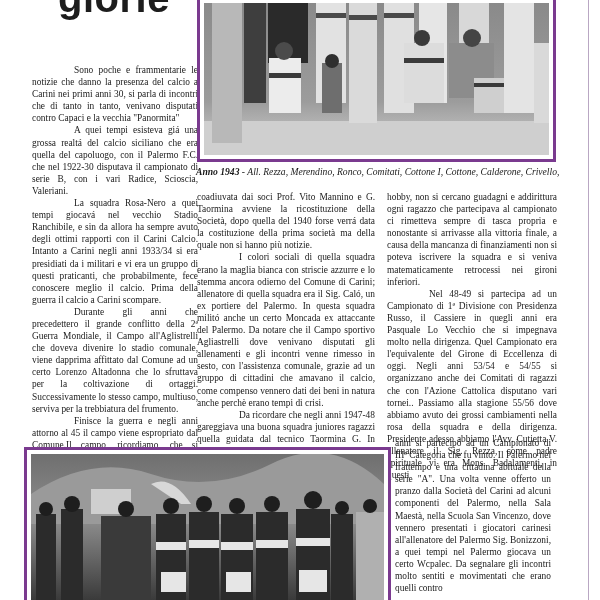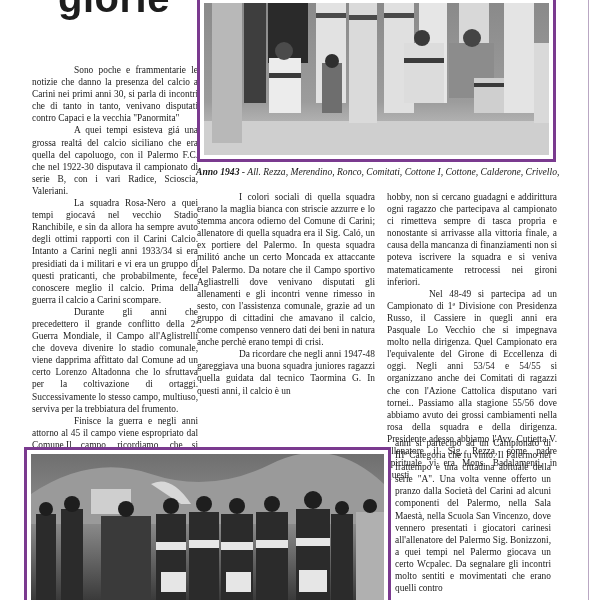--- a/index.html
+++ b/index.html
@@ -101,20 +101,21 @@
       <rect x="330" y="40" width="15" height="80" fill="#d9d9d9"></rect>
     </svg>
   </div>
 </div>
 
 <div class="caption">
   <span class="yr">Anno 1943</span><span> - All. Rezza, Merendino, Ronco, Comitati, Cottone I, Cottone, Calderone, Crivello,</span>
 </div>
 
 <div class="col col2">
+  <p class="noindent">coadiuvata dai soci Prof. Vito Mannino e G. Taormina avviene la ricostituzione della Società, dopo quella del 1940 forse verrá data la costituzione della prima società ma della quale non si hanno più notizie.</p>
   <p>I colori sociali di quella squadra erano la maglia bianca con striscie azzurre e lo stemma ancora odierno del Comune di Carini; allenatore di quella squadra era il Sig. Caló, un ex portiere del Palermo. In questa squadra militó anche un certo Moncada ex attaccante del Palermo. Da notare che il Campo sportivo Agliastrelli dove venivano disputati gli allenamenti e gli incontri venne rimesso in sesto, con l'assistenza comunale, grazie ad un gruppo di cittadini che amavano il calcio, come compenso vennero dati dei beni in natura anche perchè erano tempi di crisi.</p>
   <p>Da ricordare che negli anni 1947-48 gareggiava una buona squadra juniores ragazzi quella guidata dal tecnico Taormina G. In questi anni, il calcio è un</p>
 </div>
 
 <div class="col col3">
   <p class="noindent">hobby, non si cercano guadagni e addirittura ogni ragazzo che partecipava al campionato ci rimetteva sempre di tasca propria e nonostante si arrivasse alla vittoria finale, a causa della mancanza di finanziamenti non si poteva iscrivere la squadra e si veniva matematicamente retrocessi nei gironi inferiori.</p>
   <p>Nel 48-49 si partecipa ad un Campionato di 1ª Divisione con Presidenza Russo, il Cassiere in quegli anni era Pasquale Lo Vecchio che si impegnava molto nella dirigenza. Quel Campionato era l'equivalente del Girone di Eccellenza di oggi. Negli anni 53/54 e 54/55 si organizzano anche dei Comitati di ragazzi che con l'Azione Cattolica disputano vari tornei.. Passiamo alla stagione 55/56 dove abbiamo avuto dei grossi cambiamenti nella rosa della squadra e della dirigenza. Presidente adesso abbiamo l'Avv. Cutietta V. allenatore il Sig. Rezza, come padre spirituale vi era Mons. Badalamenti, in questi</p>
 </div>
 <div class="col col3b">
   <p class="noindent">anni si partecipó ad un Campionato di IIIª Categoria che fu vinto. Il Palermo nel frattempo è una cittadina abituale della serie "A". Una volta venne offerto un pranzo dalla Società del Carini ad alcuni componenti del Palermo, nella Sala  Maestà, nella Scuola San Vincenzo, dove vennero presentati i giocatori carinesi all'allenatore del Palermo Sig. Bonizzoni, a quei tempi nel Palermo giocava un certo Wcpalec. Da segnalare gli incontri molto sentiti e movimentati che erano quelli contro</p>

